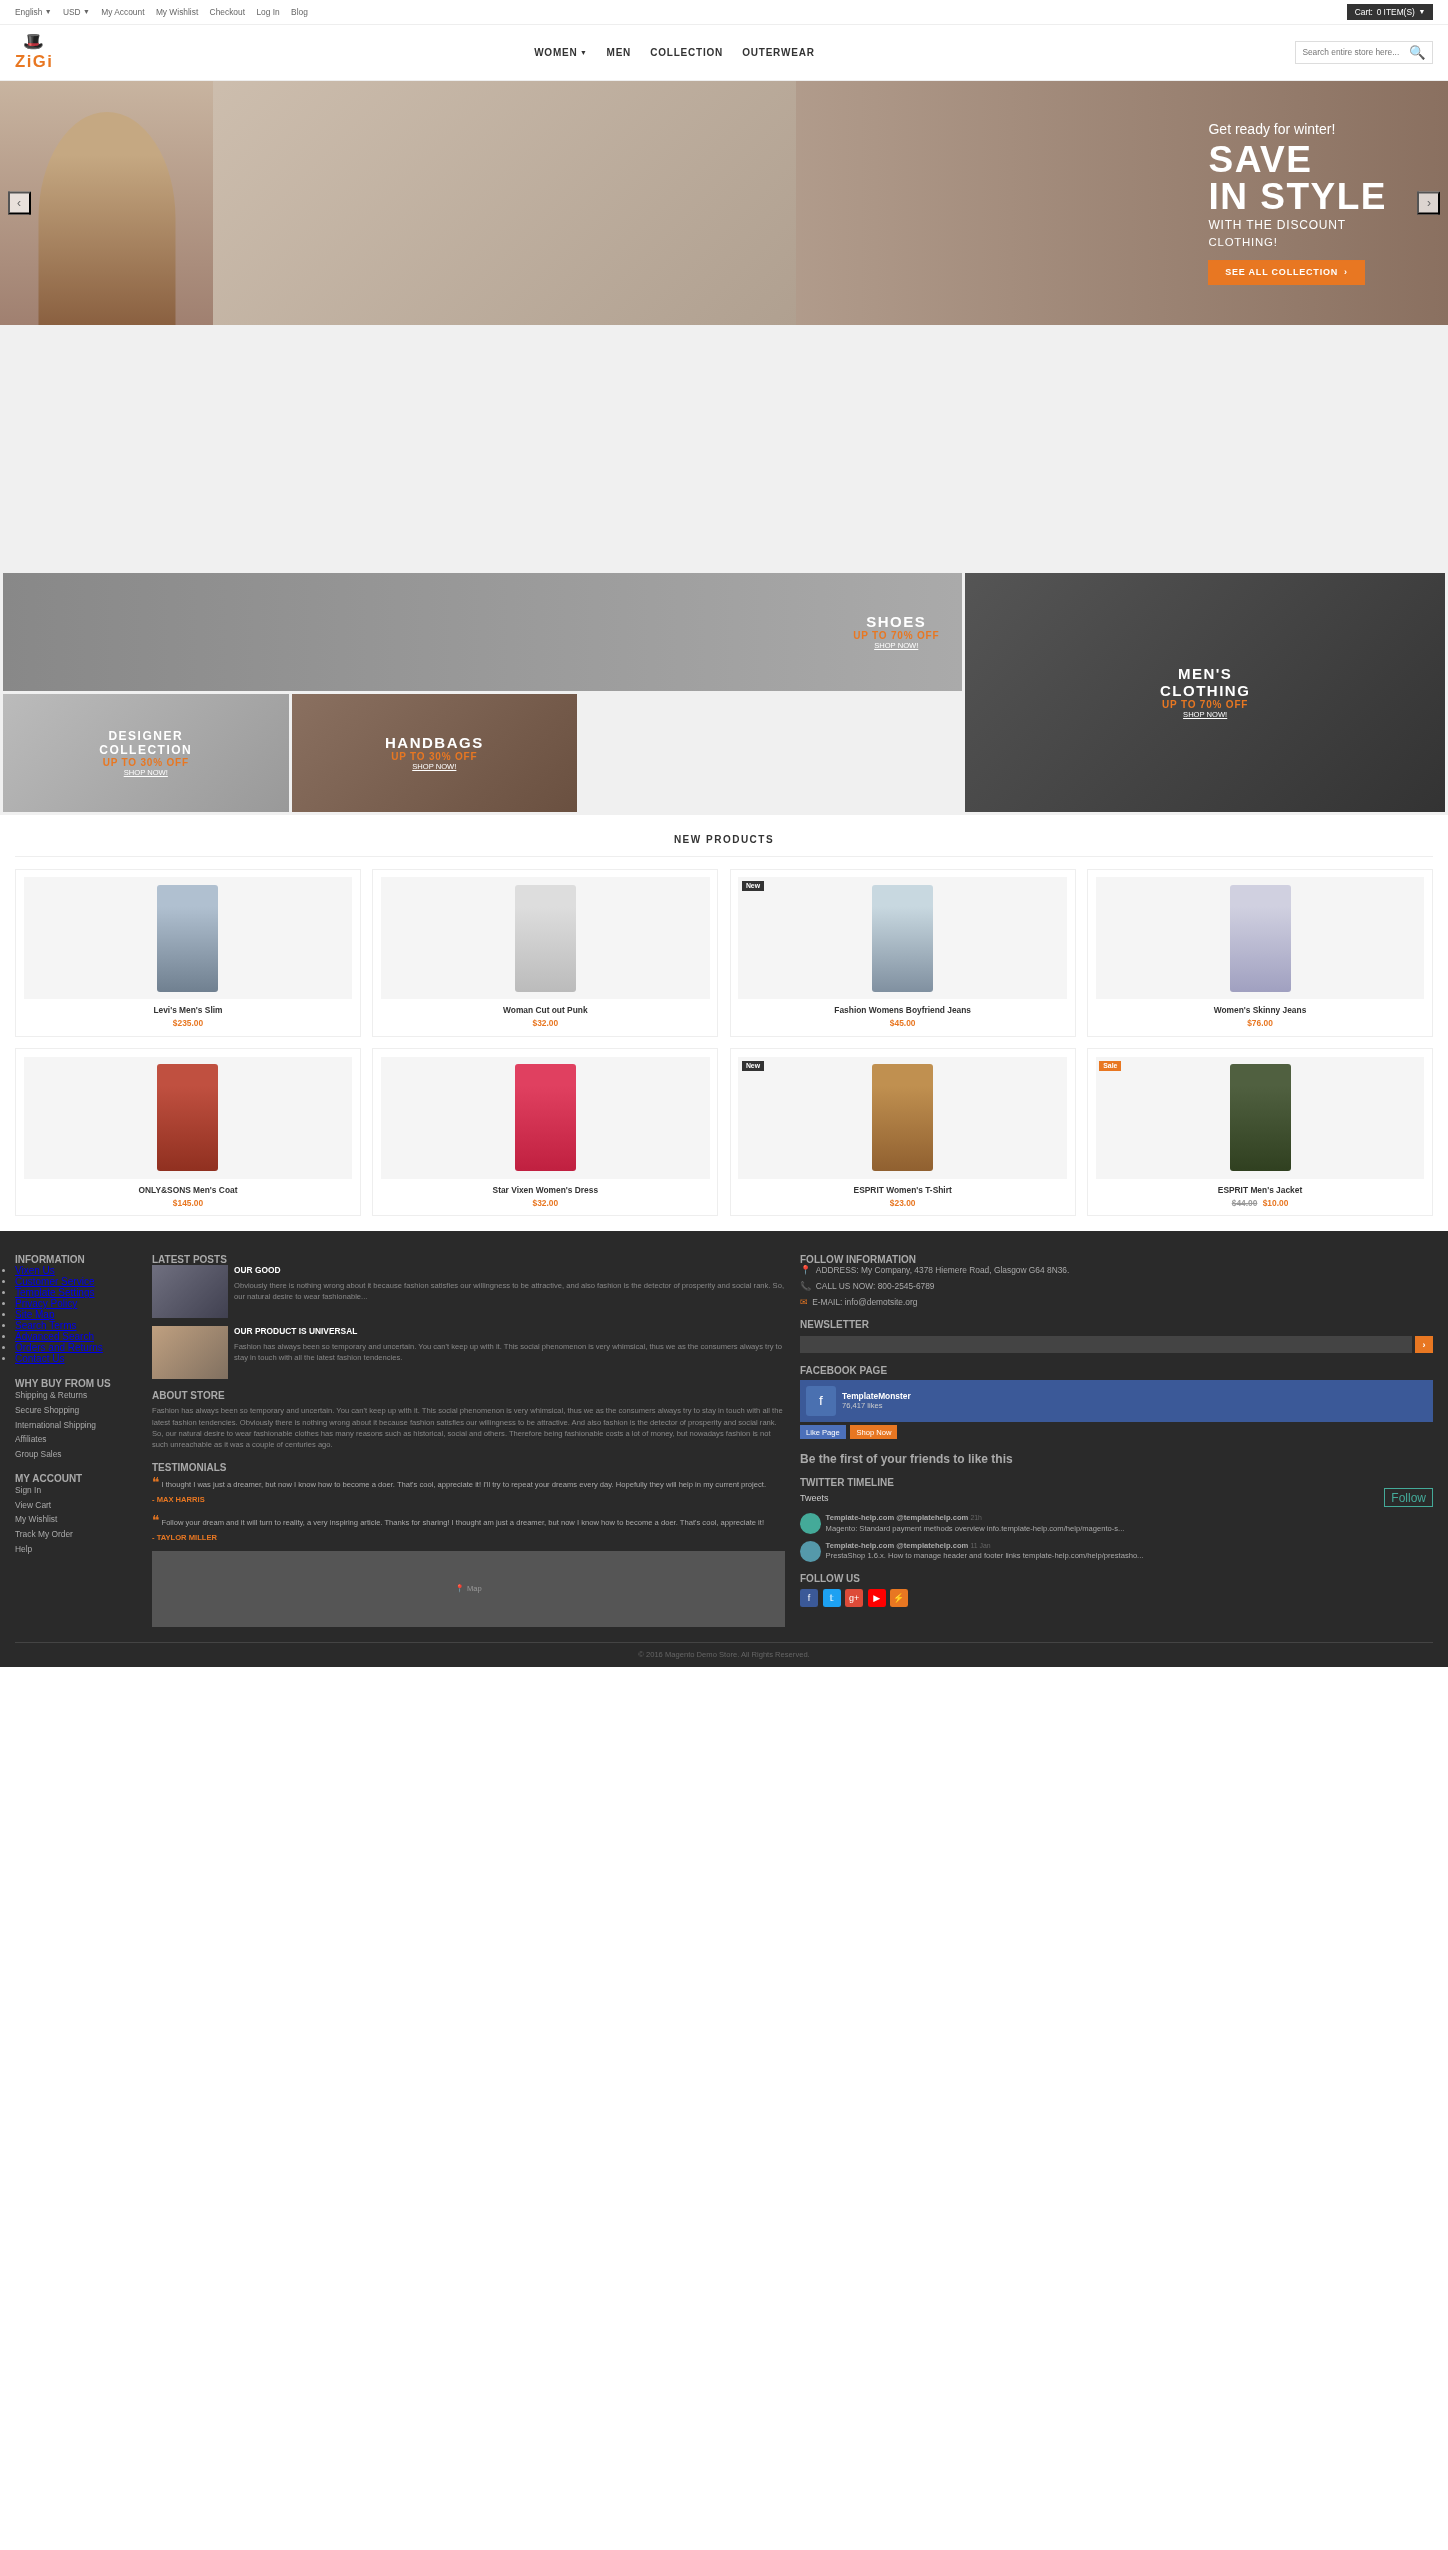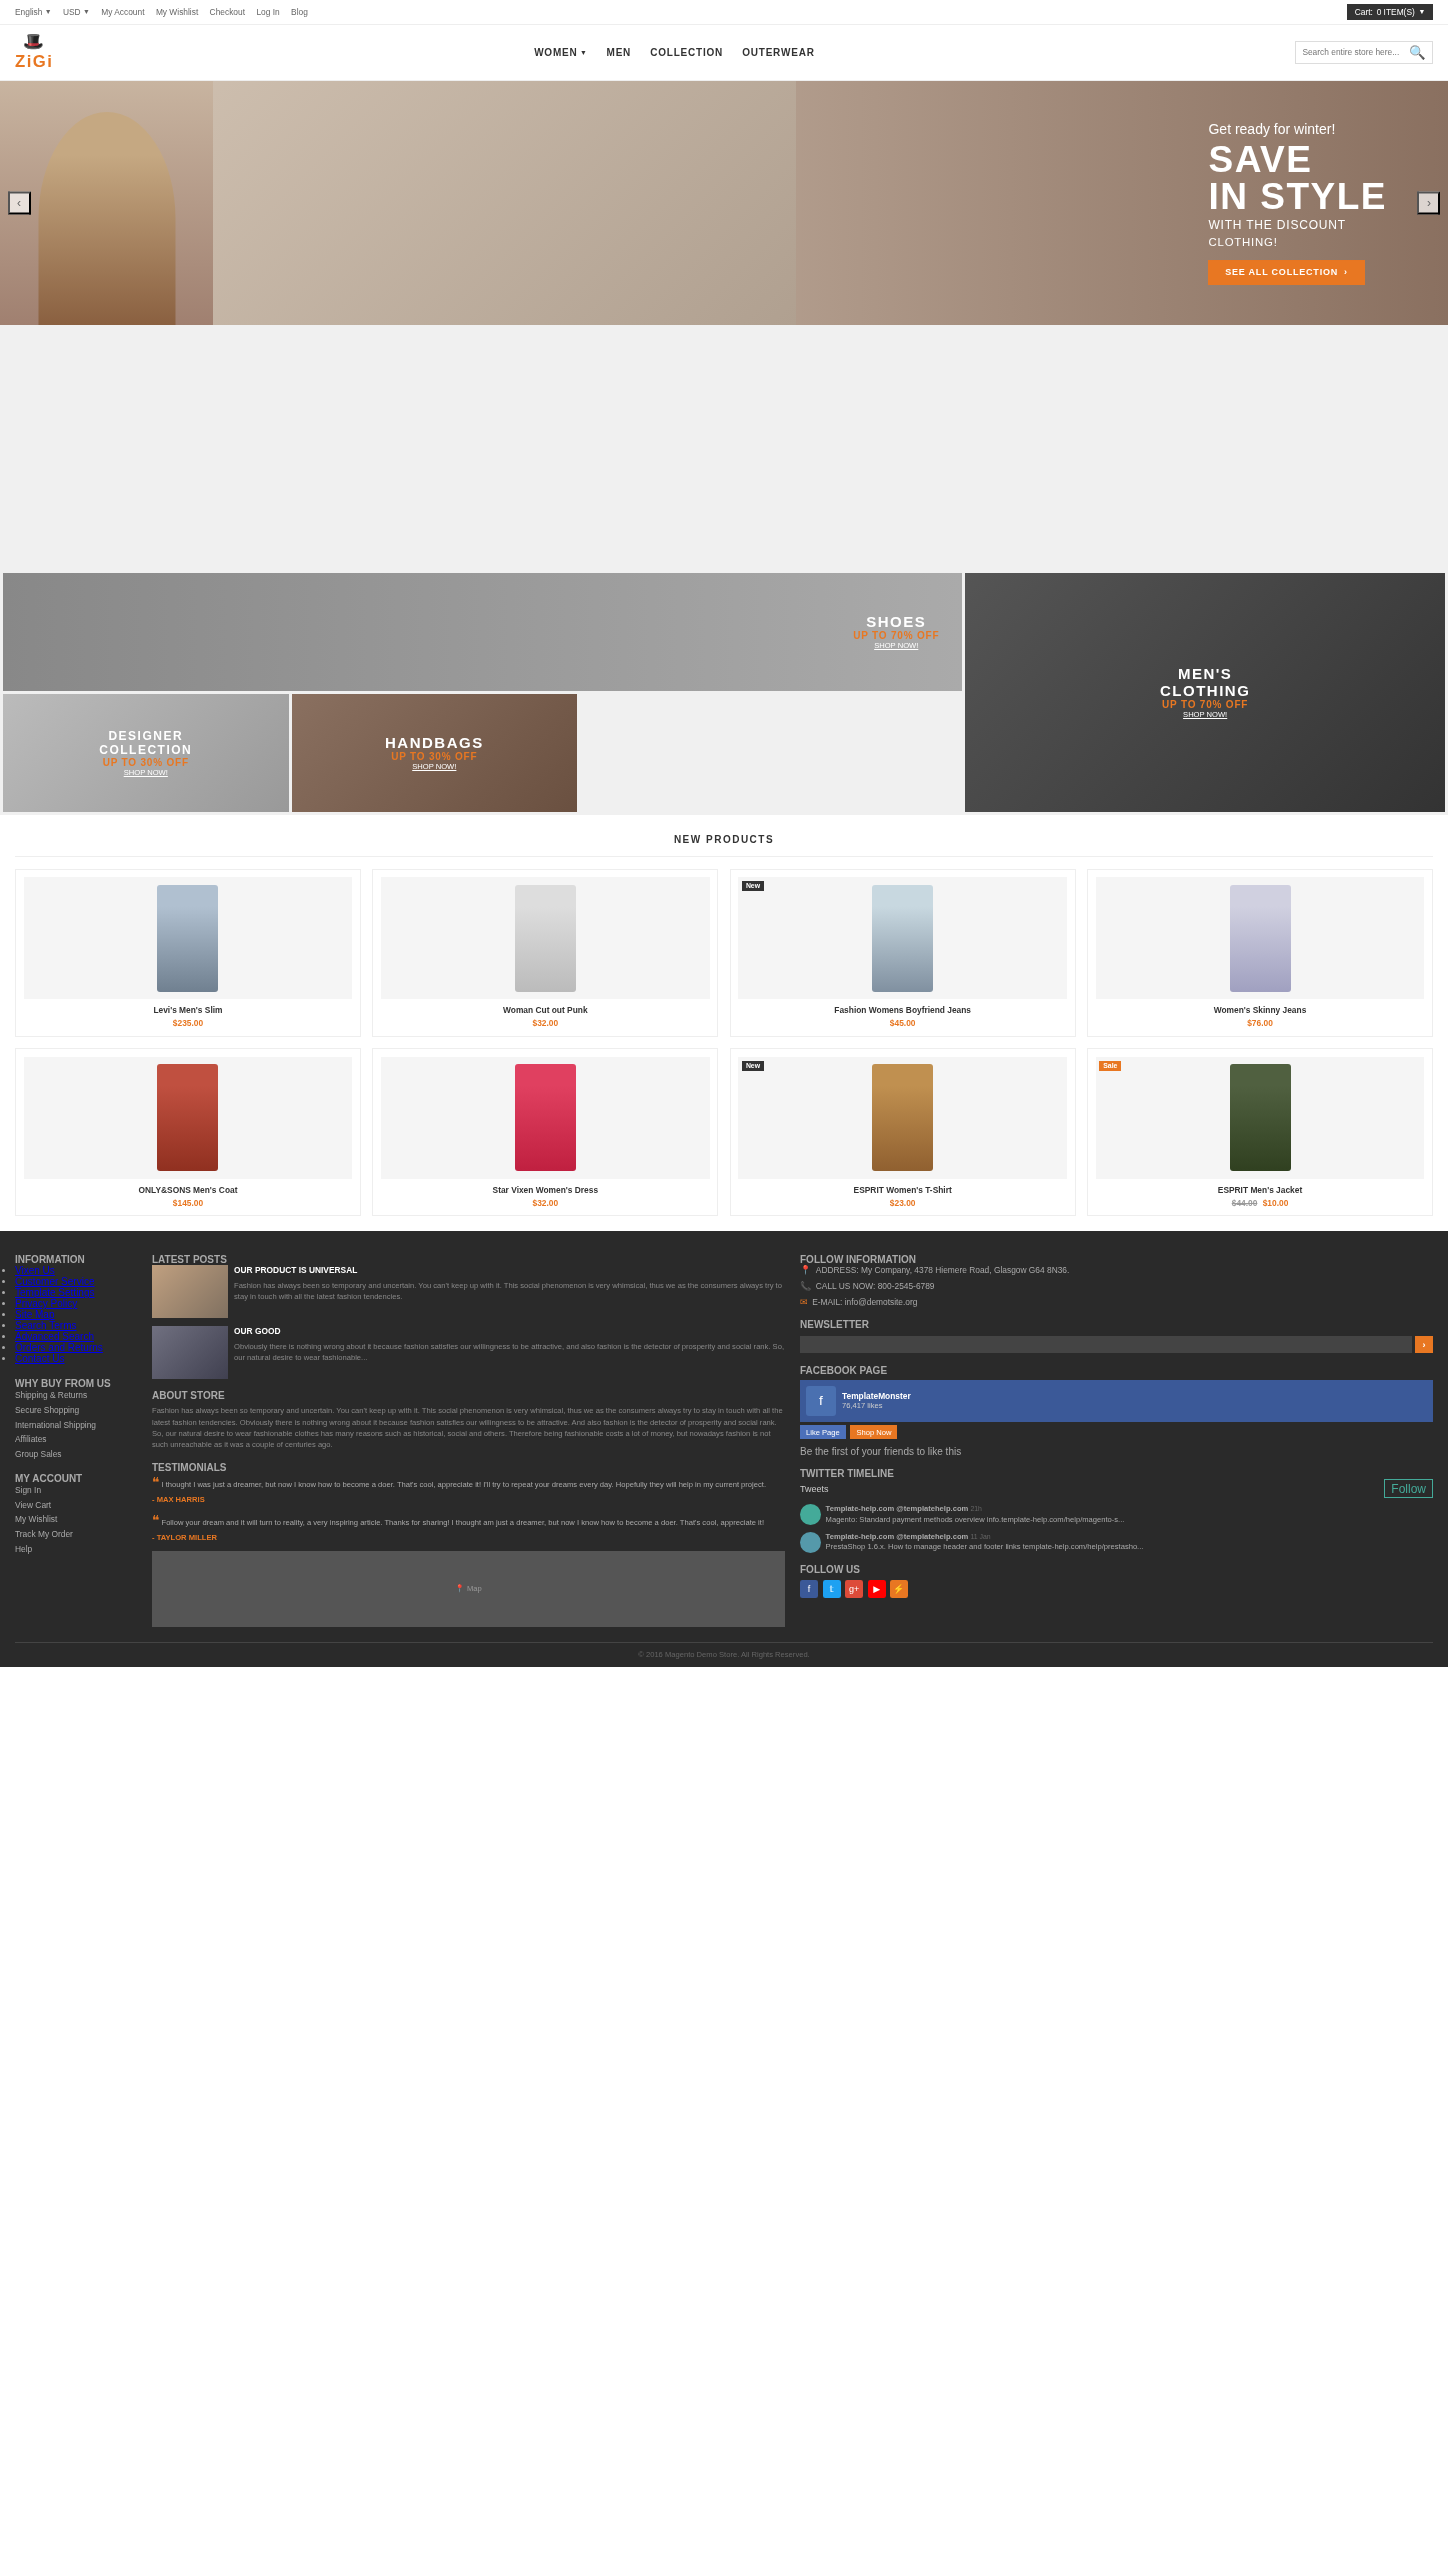--- a/index.html
+++ b/index.html
@@ -80,21 +80,21 @@
     
     .newsletter-form { display: flex; gap: 3px; margin: 6px 0; }
     .newsletter-form input { flex: 1; padding: 3.8px 6px; background: #444; border: none; color: #fff; font-size: 8.4px; outline: none; }
     .newsletter-form button { background: #e87722; border: none; color: #fff; padding: 3.8px 7.6px; cursor: pointer; font-weight: bold; font-size: 9px; }
 
     
     .fb-box { background: #3b5998; padding: 6px; margin-top: 3.8px; display: flex; align-items: center; gap: 6px; }
     .fb-like-btn { background: #4c70ba; color: #fff; font-size: 7.6px; padding: 2.3px 6px; cursor: pointer; border: none; }
     .fb-shop-btn { background: #e87722; color: #fff; font-size: 7.6px; padding: 2.3px 6px; cursor: pointer; border: none; }
     .fb-likes { color: #ccc; font-size: 7.6px; }
-    .fb-friends { color: #aaa; font-size: 10px; margin-top: 7px; }
+    .fb-friends { color: #aaa; font-size: 12px; margin-top: 13px; font-weight: bold; }
 
     
     .tweet { display: flex; gap: 4.6px; margin-bottom: 6px; }
     .tweet-avatar { width: 21px; height: 21px; background: #4a9; border-radius: 50%; flex-shrink: 0; }
     .tweet-content { font-size: 7.6px; color: #aaa; line-height: 1.4; }
     .tweet-time { color: #666; font-size: 6.9px; }
     .follow-btn { background: none; border: 0.8px solid #4a9; color: #4a9; font-size: 12px; padding: 1.5px 6px; cursor: pointer; }
 
     
     .social-icons { display: flex; gap: 4.6px; margin-top: 4.6px; }
@@ -364,31 +364,31 @@
           <li><a href="#">My Wishlist</a></li>
           <li><a href="#">Track My Order</a></li>
           <li><a href="#">Help</a></li>
         </ul>
       </div>
     </div>
 
     <div>
       <h4>LATEST POSTS</h4>
       <div class="post-thumbs">
+        <div class="post-thumb" style="background:linear-gradient(135deg,#707080,#404050);"></div>
+        <div>
+          <div class="post-section-title">OUR GOOD</div>
+          <div class="post-text">Obviously there is nothing wrong about it because fashion satisfies our willingness to be attractive, and also fashion is the detector of prosperity and social rank. So, our natural desire to wear fashionable...</div>
+        </div>
+      </div>
+      <div class="post-thumbs">
         <div class="post-thumb" style="background:linear-gradient(135deg,#c0a080,#807060);"></div>
         <div>
           <div class="post-section-title">OUR PRODUCT IS UNIVERSAL</div>
           <div class="post-text">Fashion has always been so temporary and uncertain. You can't keep up with it. This social phenomenon is very whimsical, thus we as the consumers always try to stay in touch with all the latest fashion tendencies.</div>
-        </div>
-      </div>
-      <div class="post-thumbs">
-        <div class="post-thumb" style="background:linear-gradient(135deg,#707080,#404050);"></div>
-        <div>
-          <div class="post-section-title">OUR GOOD</div>
-          <div class="post-text">Obviously there is nothing wrong about it because fashion satisfies our willingness to be attractive, and also fashion is the detector of prosperity and social rank. So, our natural desire to wear fashionable...</div>
         </div>
       </div>
 
       <div style="margin-top:11.4px;">
         <h4>ABOUT STORE</h4>
         <p class="post-text">Fashion has always been so temporary and uncertain. You can't keep up with it. This social phenomenon is very whimsical, thus we as the consumers always try to stay in touch with all the latest fashion tendencies. Obviously there is nothing wrong about it because fashion satisfies our willingness to be attractive. And also fashion is the detector of prosperity and social rank. So, our natural desire to wear fashionable clothes has many reasons such as historical, social and others. Therefore being fashionable costs a lot of money, but nowadays fashion is not such unreachable as it was a couple of centuries ago.</p>
       </div>
 
       <div style="margin-top:11.4px;">
         <h4>TESTIMONIALS</h4>

